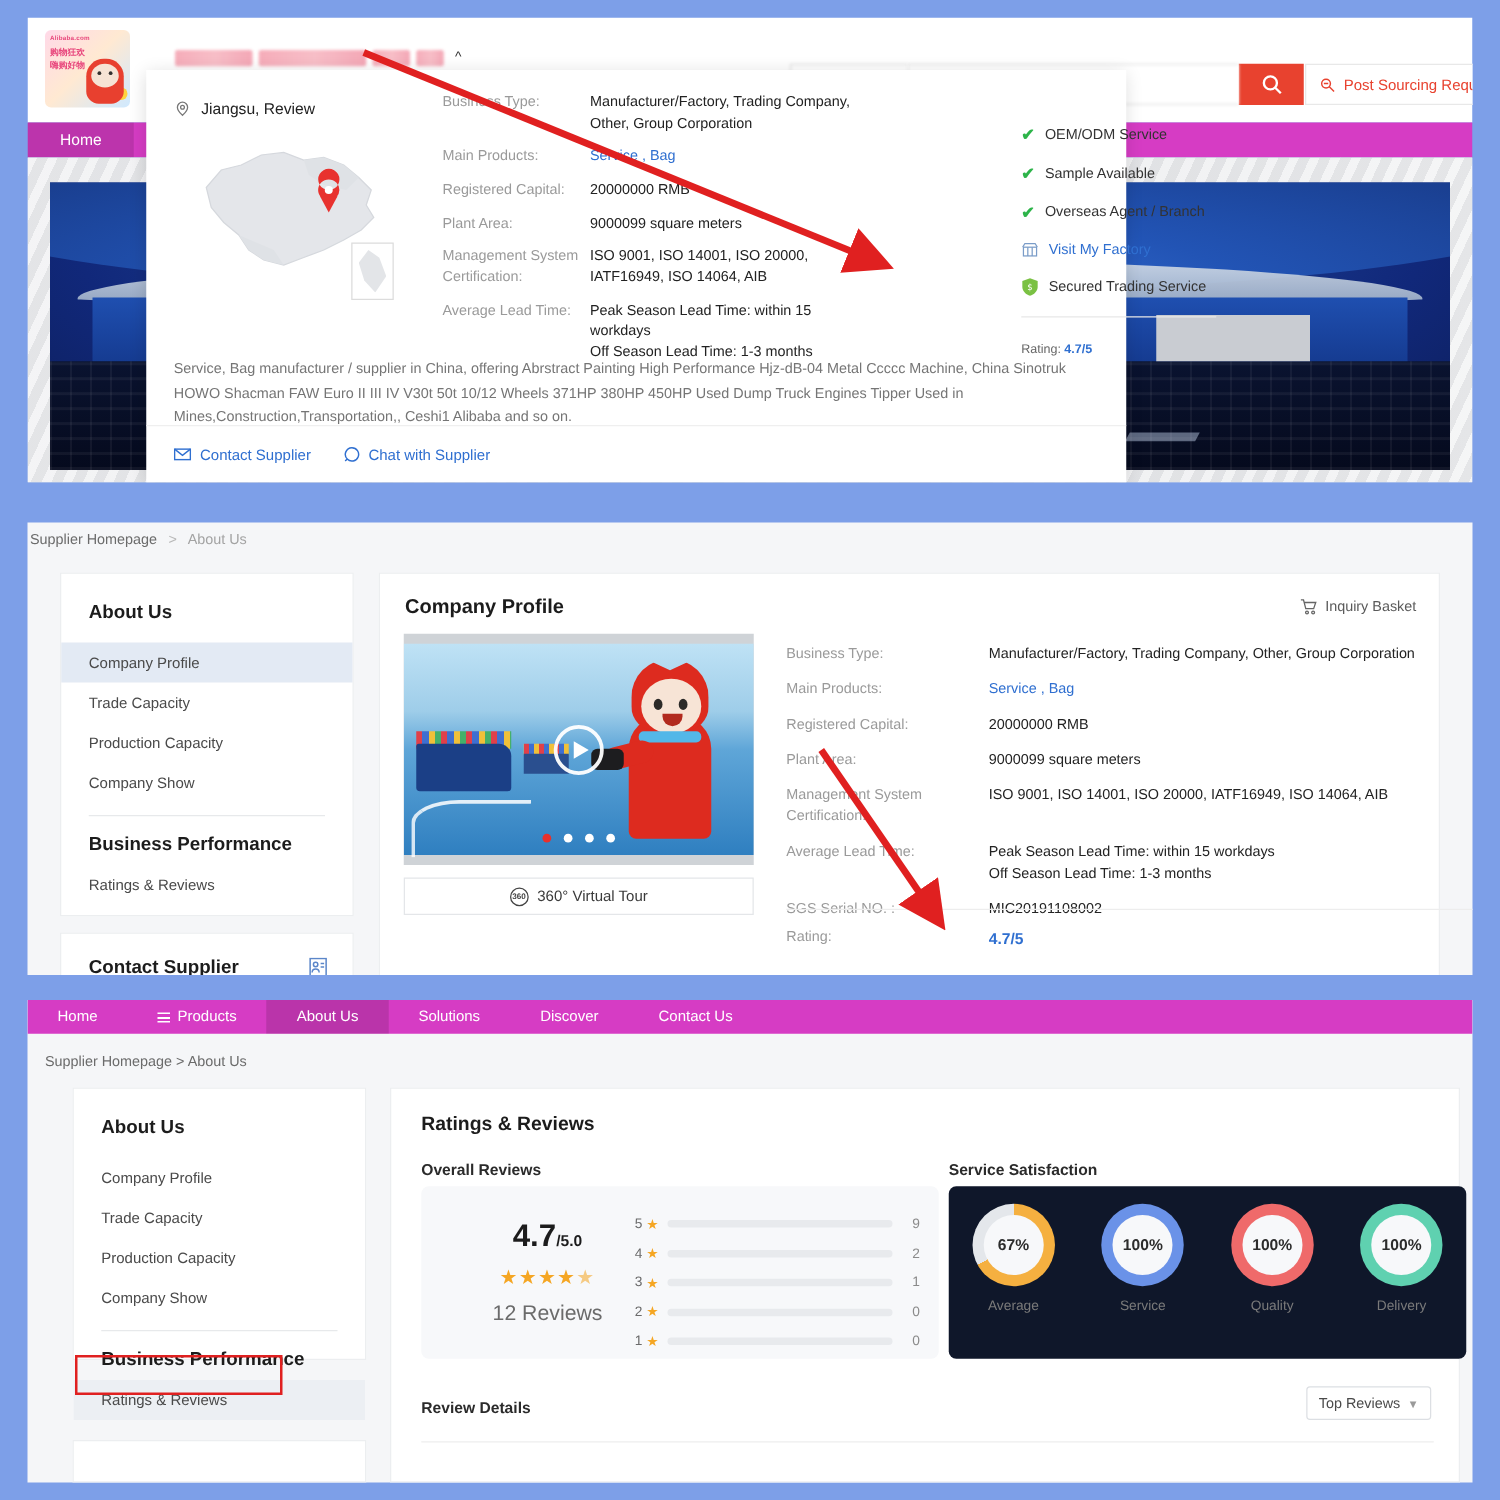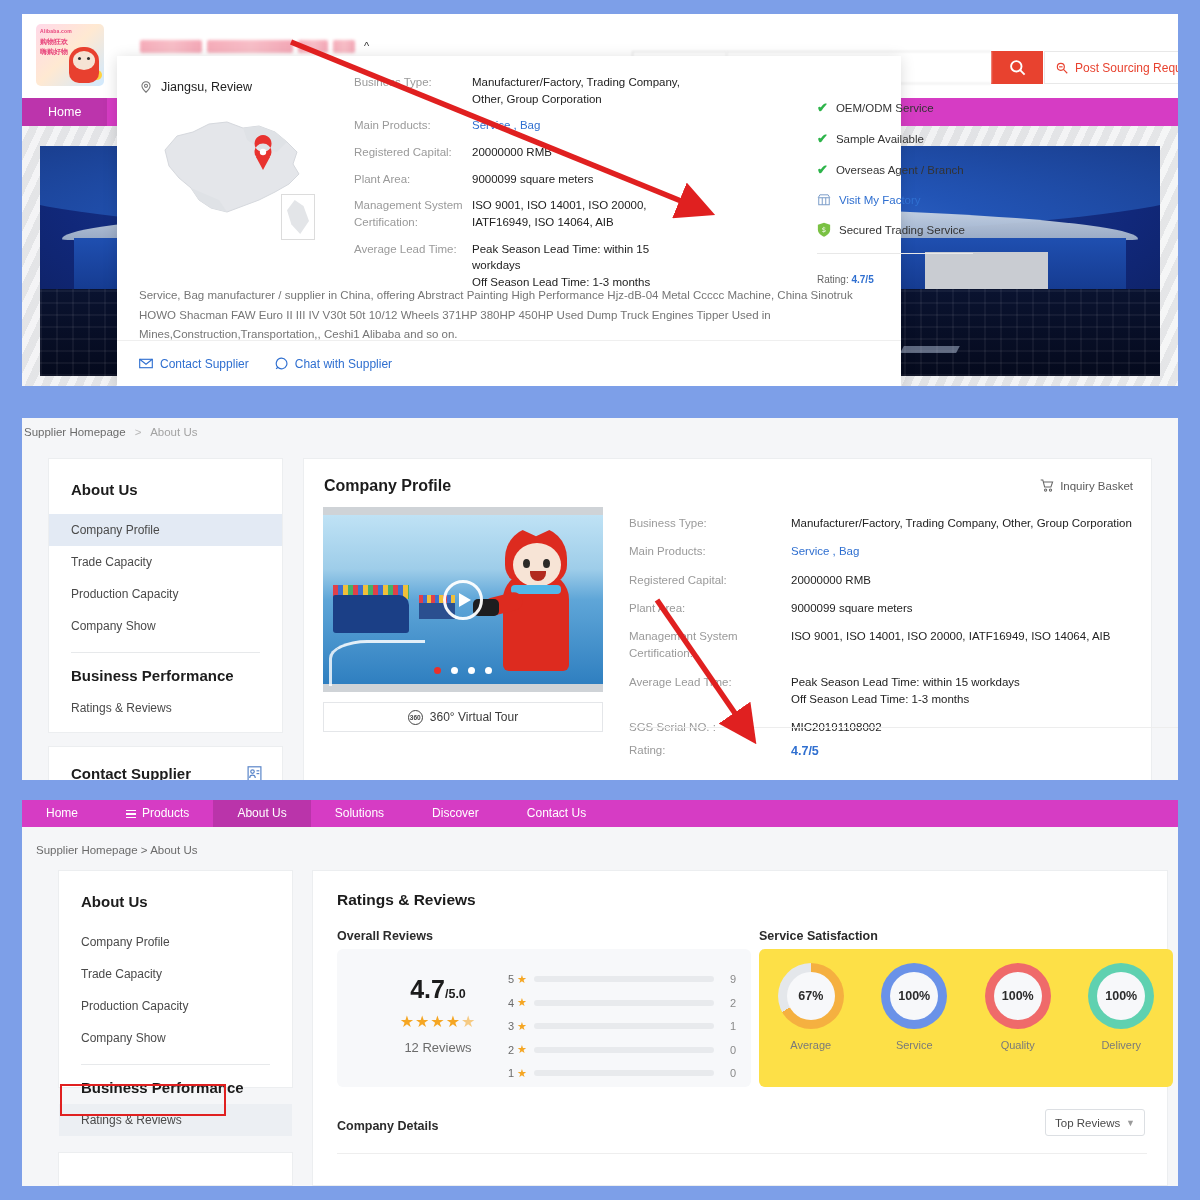--- a/index.html
+++ b/index.html
@@ -279,30 +279,30 @@
   .sub-h { font-size:12.5px; font-weight:bold; color:#2b2b2b; }
   .sub-or { position:absolute; left:24px; top:58px; }
   .sub-cs { position:absolute; left:446px; top:58px; }
 
   .card-or { position:absolute; left:24px; top:78px; width:414px; height:138px; background:#f7f8fa; border-radius:6px; }
   .or-left { position:absolute; left:26px; top:26px; width:150px; text-align:center; }
   .or-score { font-size:25px; font-weight:bold; color:#1c1c1c; }
   .or-score span { font-size:12.5px; font-weight:bold; }
   .or-stars { margin-top:8px; font-size:16px; color:#f5a623; letter-spacing:1px; }
   .or-stars .half { color:#f5a623; opacity:.55; }
-  .or-count { margin-top:9px; font-size:13px; color:#6b6b6b; }
+  .or-count { margin-top:9px; font-size:17px; color:#6b6b6b; }
   .or-bars { position:absolute; left:164px; top:20px; width:235px; }
   .or-bar-row { display:flex; align-items:center; height:20px; margin-bottom:3.5px; }
   .obr-lab { font-size:11px; color:#6b6b6b; width:13px; text-align:right; }
   .obr-star { color:#f5a623; font-size:11px; margin: 0 7px 0 3px; }
   .obr-track { flex:1; height:6px; background:#e8eaed; border-radius:3px; overflow:hidden; }
   .obr-fill { height:100%; border-radius:3px; background: linear-gradient(90deg,#ffd79a,#f59f1c); }
   .obr-n { width:22px; text-align:right; font-size:11px; color:#8a8a8a; }
 
-  .card-cs { position:absolute; left:446px; top:78px; width:414px; height:138px; background:#fde047; border-radius:6px; }
+  .card-cs { position:absolute; left:446px; top:78px; width:414px; height:138px; background:#0f172a; border-radius:6px; }
   .cs-grid { display:flex; justify-content:space-around; align-items:center; padding-top:14px; }
   .cs-item { text-align:center; width:92px; }
   .donut { width:66px; height:66px; border-radius:50%; margin:0 auto; display:flex; align-items:center; justify-content:center; }
   .donut .hole { width:48px; height:48px; background:#f7f8fa; border-radius:50%; display:flex; align-items:center; justify-content:center; }
   .donut .hole span { font-size:12.5px; font-weight:bold; color:#2c2c2c; }
   .cs-lab { margin-top:10px; font-size:11px; color:#7a7a7a; }
 
   .rev-det { position:absolute; left:24px; top:248px; font-size:12.5px; font-weight:bold; color:#2b2b2b; }
   .rev-sel {
     position:absolute; right:22px; top:238px; width:100px; height:27px;
@@ -735,21 +735,21 @@
             <div class="donut" style="background: conic-gradient(#5fd1b0 0turn 1turn);">
               <div class="hole">
                   <span>100%</span>
                 </div>
             </div>
             <div class="cs-lab">Delivery</div>
           </div>
         </div>
       </div>
 
-      <div class="rev-det">Company Details</div>
+      <div class="rev-det">Review Details</div>
       <div class="rev-sel">
         <span>Top Reviews</span>
         <span class="chev">▼</span>
       </div>
       <div class="rev-hr"></div>
     </div>
   </div>
 
   <svg class="arrow" style="left:0;top:0;width:1200px;height:1200px;">
     <defs>

